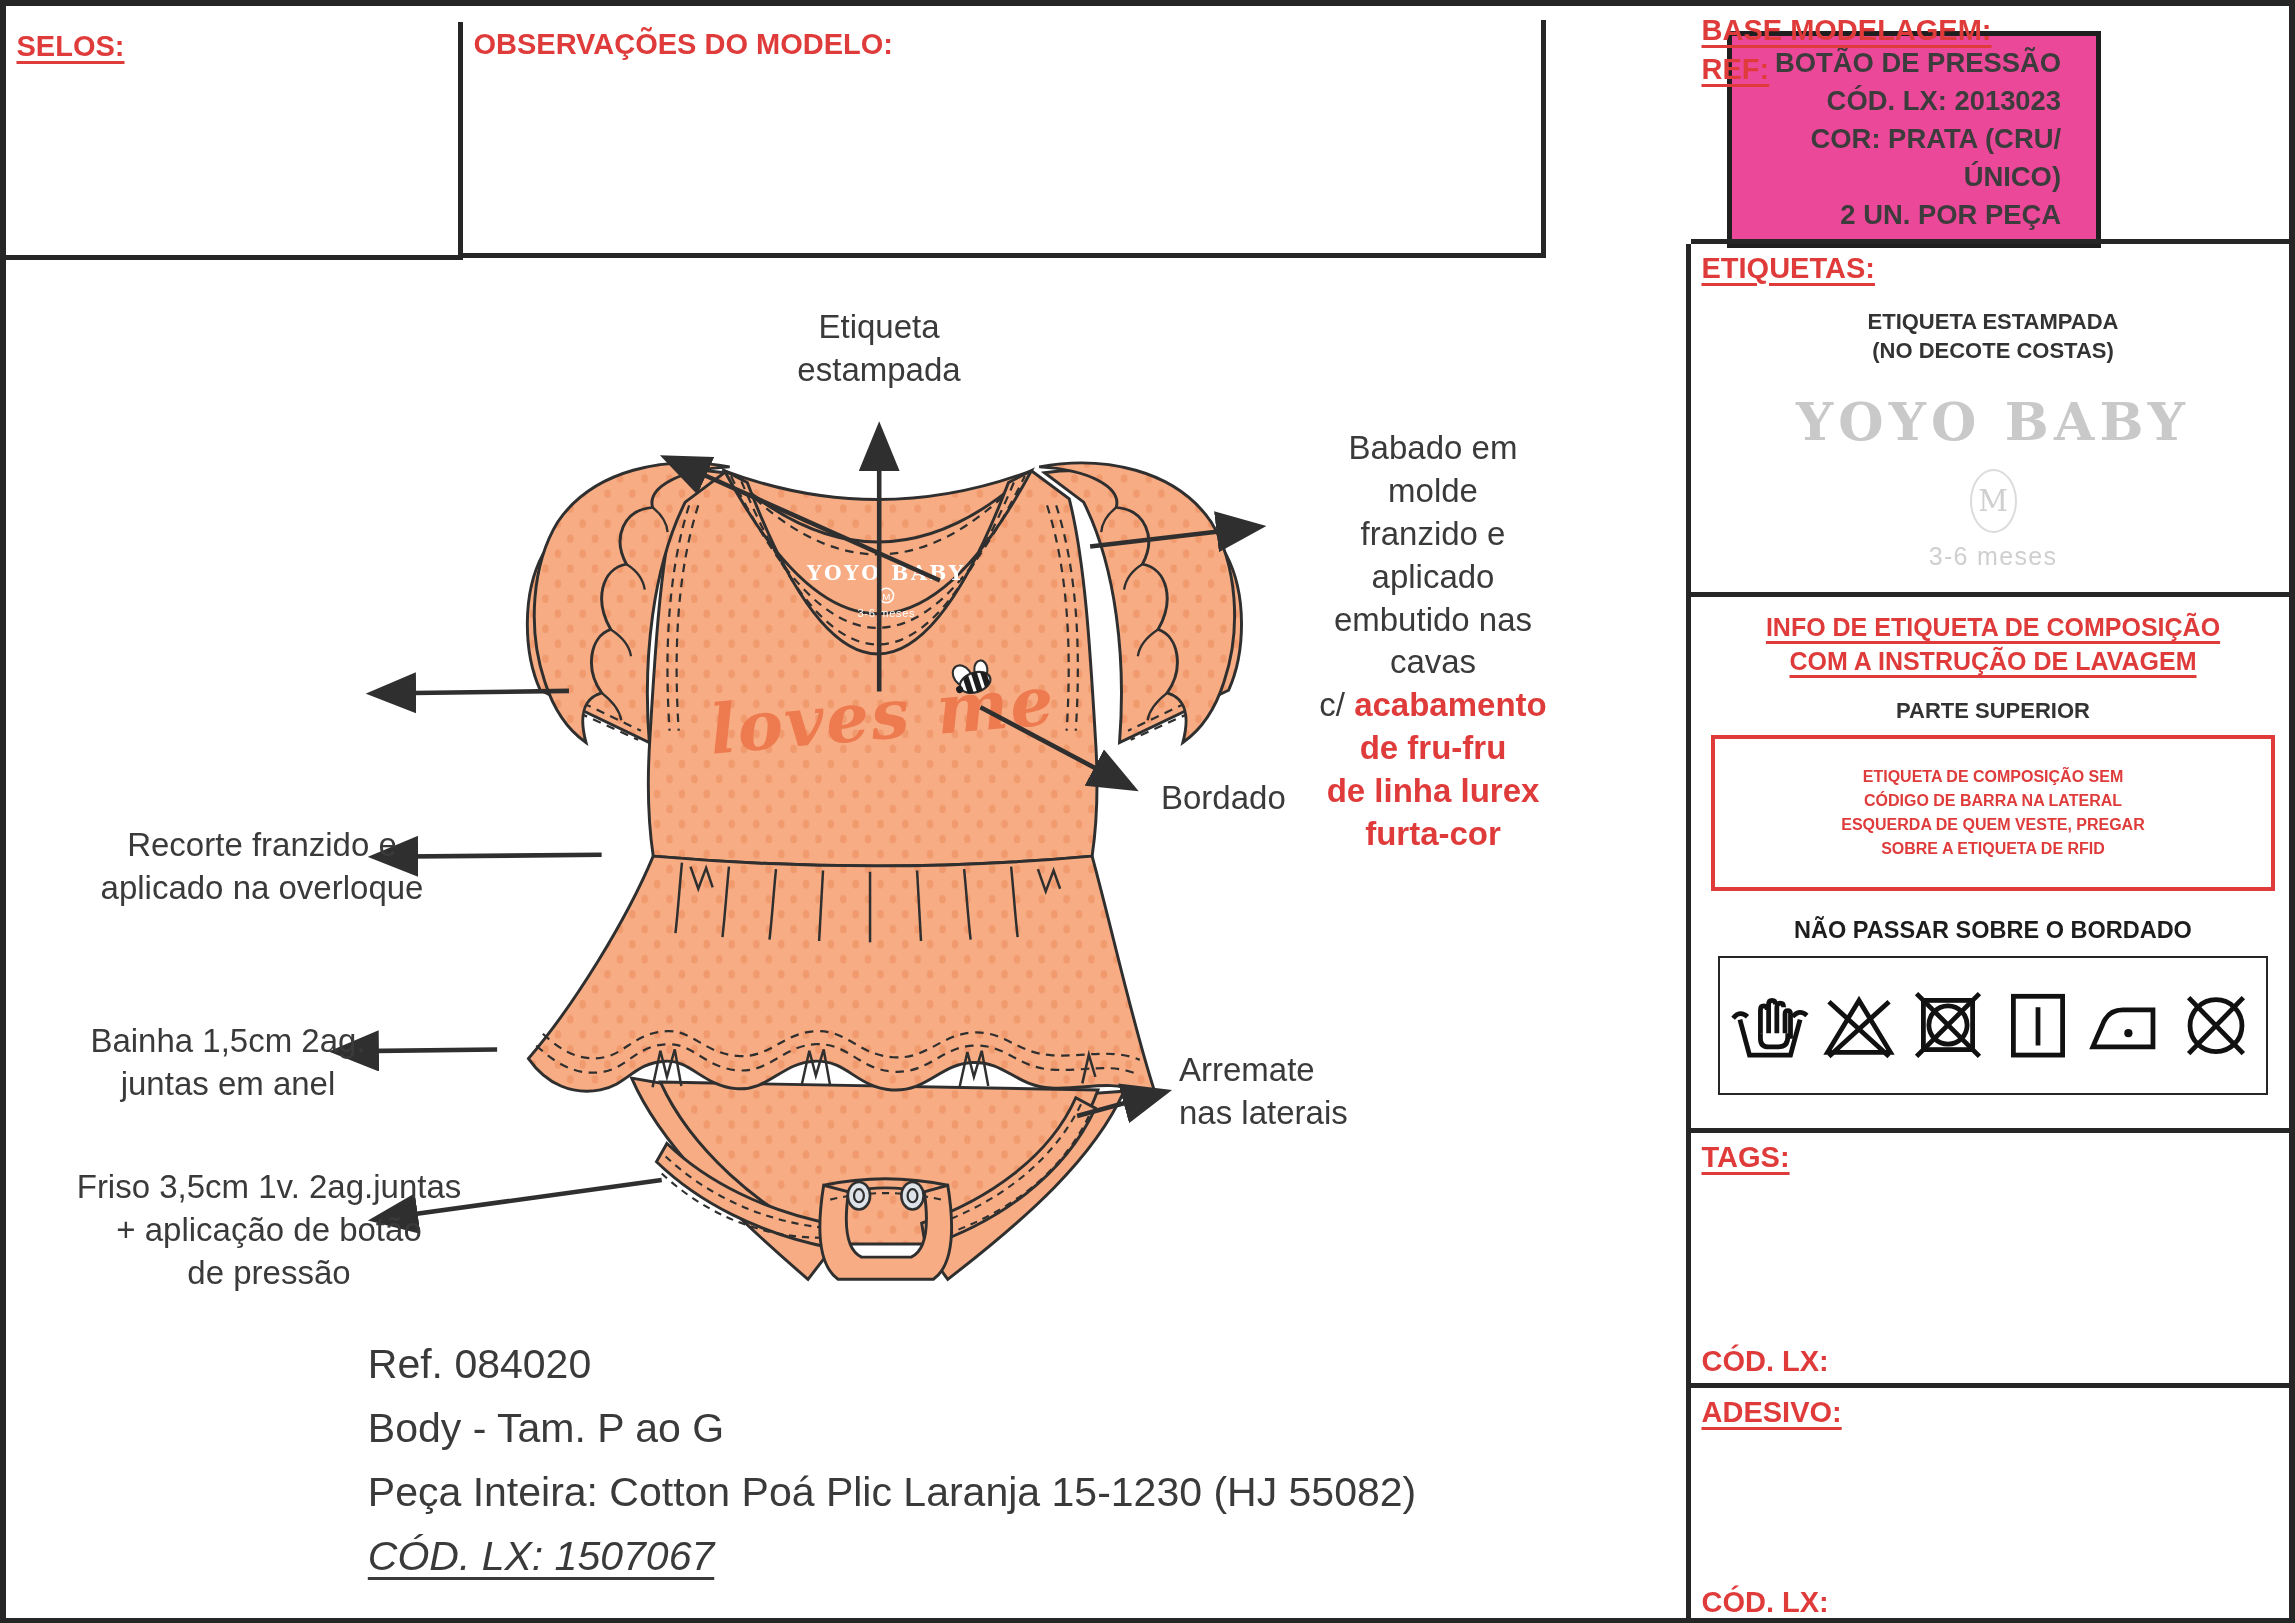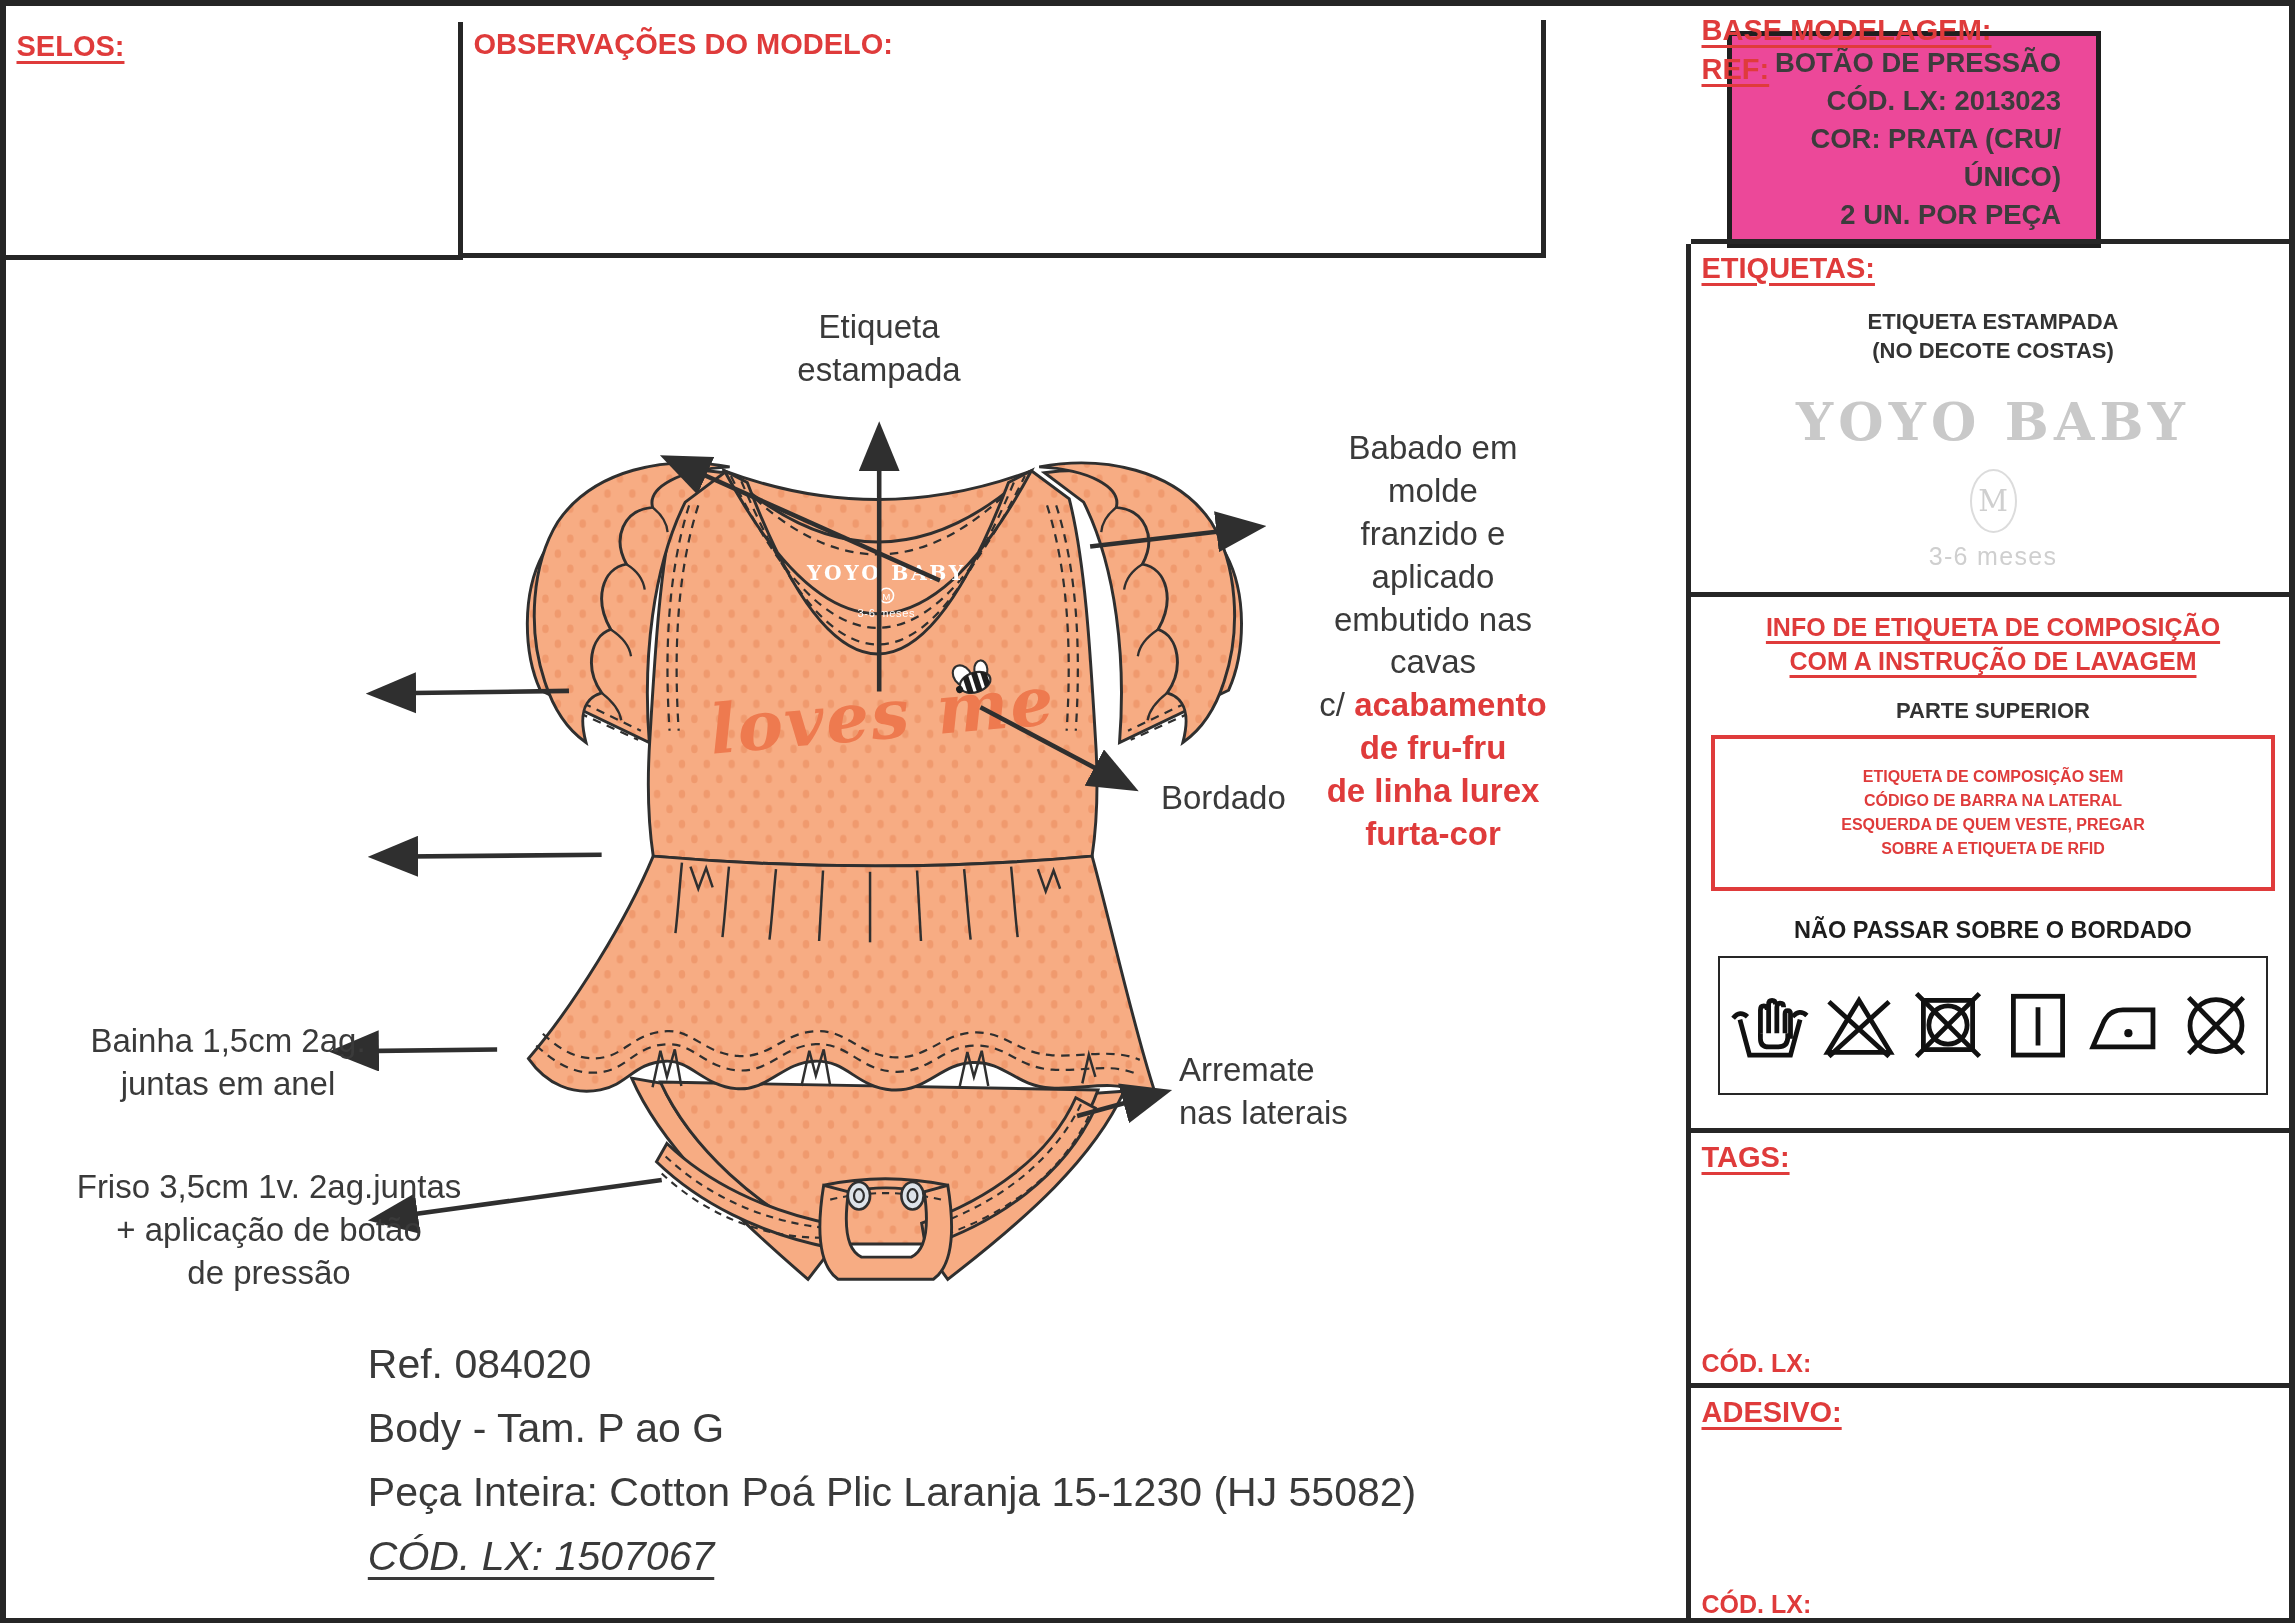--- a/index.html
+++ b/index.html
@@ -30,21 +30,21 @@
   .age{color:#CFCFCF;font-size:25px;margin-top:9.1px;letter-spacing:1.3px;}
   .info-title{color:#DF3B3B;font-weight:bold;font-size:25px;line-height:1.35;text-align:center;
       text-decoration:underline;text-decoration-thickness:2.6px;text-underline-offset:5.2px;margin-top:14.4px;}
   .parte{font-weight:bold;font-size:22px;text-align:center;color:#333;margin-top:19.6px;}
   .red-box{border:4.6px solid #DF3B3B;margin:10.5px 19.6px 0 19.6px;padding:26px 5.2px;
       color:#DF3B3B;font-weight:bold;font-size:16px;line-height:1.5;text-align:center;}
   .nota{font-weight:bold;font-size:23.5px;color:#1d1d1d;text-align:center;margin-top:26px;}
   .icons-box{border:2.6px solid #262626;margin:11.8px 27.4px 0 27.4px;height:135px;
       display:flex;align-items:center;justify-content:space-around;padding:0 5.2px;}
   .icons-box svg{display:block;}
-  .cod-bottom{position:absolute;left:10.5px;bottom:5.2px;color:#DF3B3B;font-weight:bold;font-size:25px;}
+  .cod-bottom{position:absolute;left:10.5px;bottom:5.2px;color:#DF3B3B;font-weight:bold;font-size:29px;}
   
   .ann{position:absolute;font-size:33px;line-height:1.3;color:#3a3a3a;}
   .ann .red{color:#DF3B3B;font-weight:bold;}
   .ctr{transform:translateX(-50%);text-align:center;}
   .footer{position:absolute;left:886px;top:1327px;transform:translateX(-50%);
           font-weight:normal;font-size:41px;color:#3a3a3a;line-height:1.56;white-space:nowrap;}
   .footer .it{font-style:italic;text-decoration:underline;text-decoration-thickness:3.3px;text-underline-offset:6.5px;}
   svg text{user-select:none;}
 </style>
 </head>
@@ -337,20 +337,22 @@
     
     <div class="ann ctr pre" style="left:873px;top:62px;">Etiqueta
 estampada</div>
     <div class="ann ctr" style="left:1427px;top:183px;">
       <span class="pre">Babado em molde
 franzido e aplicado
 embutido nas cavas</span>
       <div><span>c/ </span><span class="red">acabamento de fru-fru</span></div>
       <div class="red">de linha lurex furta-cor</div>
     </div>
+    <div class="ann ctr pre" style="left:256px;top:580px;">Recorte franzido e
+aplicado na overloque</div>
     <div class="ann ctr pre" style="left:222px;top:776px;">Bainha 1,5cm 2ag.
 juntas em anel</div>
     <div class="ann ctr pre" style="left:263px;top:909px;margin-top:13px;">Friso 3,5cm 1v. 2ag.juntas
 + aplicação de botão
 de pressão</div>
     <div class="ann" style="left:1155px;top:533px;">Bordado</div>
     <div class="ann pre" style="left:1173px;top:805px;">Arremate
 nas laterais</div>
   </div>
 

